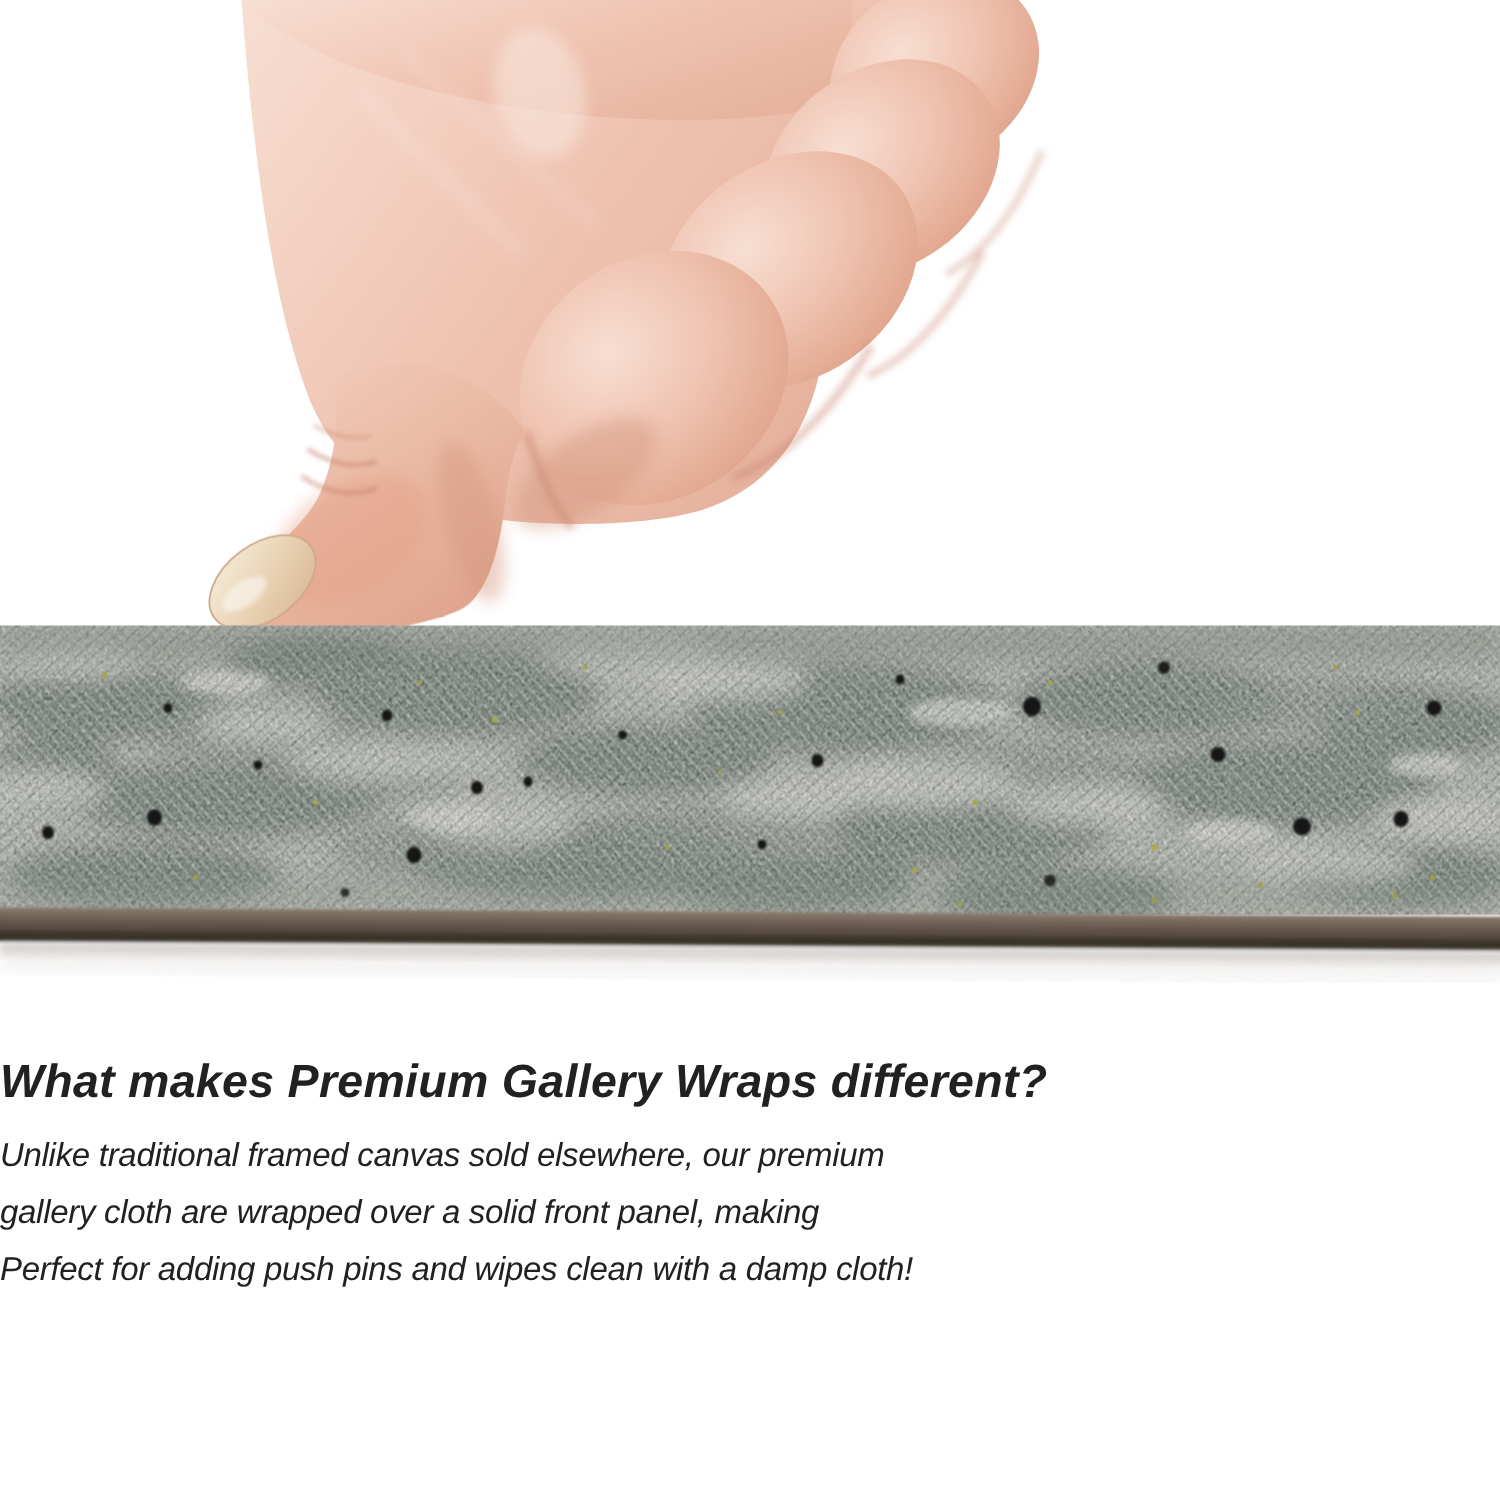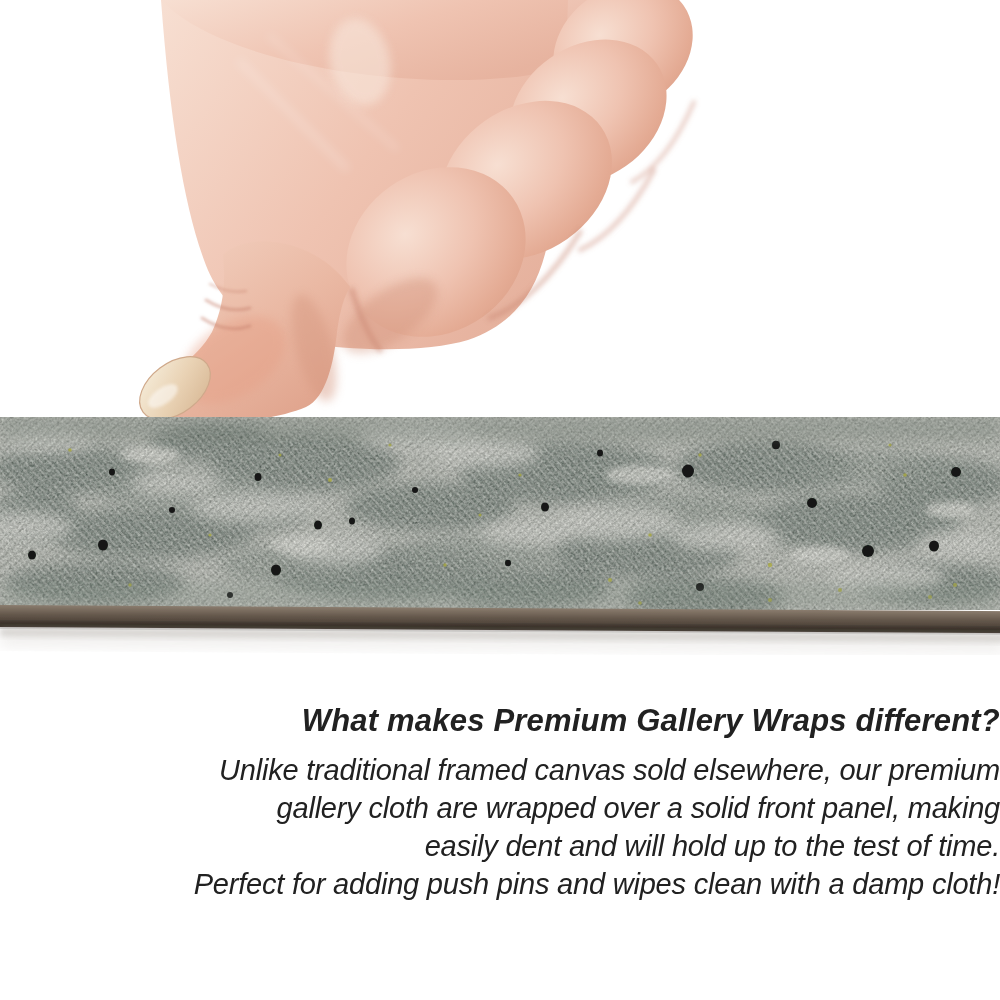--- a/index.html
+++ b/index.html
@@ -7,30 +7,30 @@
     width:1000px;height:1000px;
     background:var(--background,#ffffff);
     font-family:"Liberation Sans",sans-serif;
     overflow:hidden;
   }
   .scene{position:relative;width:1000px;height:1000px;}
   .hand-svg{position:absolute;left:118px;top:0;}
   .strip-svg{position:absolute;left:0;top:415px;}
   .text-block{
     position:absolute;top:703px;left:0;width:1000px;
-    text-align:right;
+    text-align:left;
     color:var(--text,#212121);
     font-style:italic;
   }
   .heading{
     font-size:31px;font-weight:700;letter-spacing:.2px;
     margin:0 0 12px 0;
   }
   .body-line{
-    font-size:29px;line-height:38px;font-weight:400;
+    font-size:22px;line-height:38px;font-weight:400;
     letter-spacing:-.2px;margin:0;
   }
 </style>
 </head>
 <body>
 
 <div class="scene">
 
   <svg class="hand-svg" width="590" height="420" viewBox="0 0 590 420" aria-hidden="true">
     <defs>
@@ -263,17 +263,16 @@
     <g transform="rotate(0.35 0 193)">
       <rect x="0" y="213" width="1005" height="8" fill="#a9a49e" opacity="0.5" filter="url(#soft3)"></rect>
       <rect x="0" y="217" width="1005" height="14" fill="#d8d4d0" opacity="0.4" filter="url(#soft7)"></rect>
     </g>
   </svg>
 
   <div class="text-block">
     <h1 class="heading">What makes Premium Gallery Wraps different?</h1>
     <p class="body-line">Unlike traditional framed canvas sold elsewhere, our premium</p>
     <p class="body-line">gallery cloth are wrapped over a solid front panel, making</p>
-    <p class="body-line">easily dent and will hold up to the test of time.</p>
     <p class="body-line">Perfect for adding push pins and wipes clean with a damp cloth!</p>
   </div>
 
 </div>
 
 </body></html>

